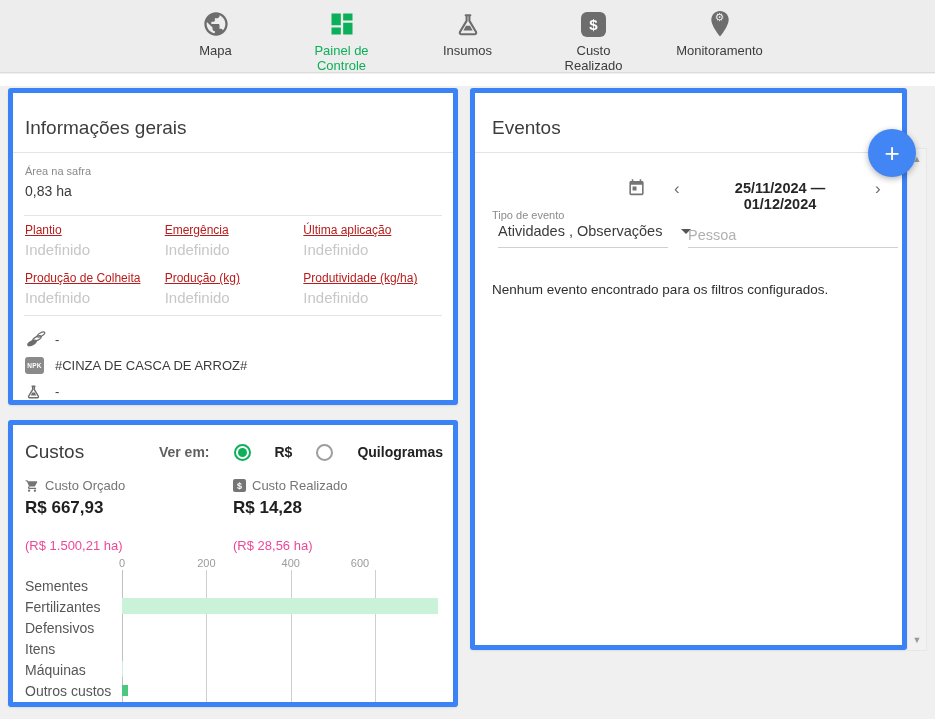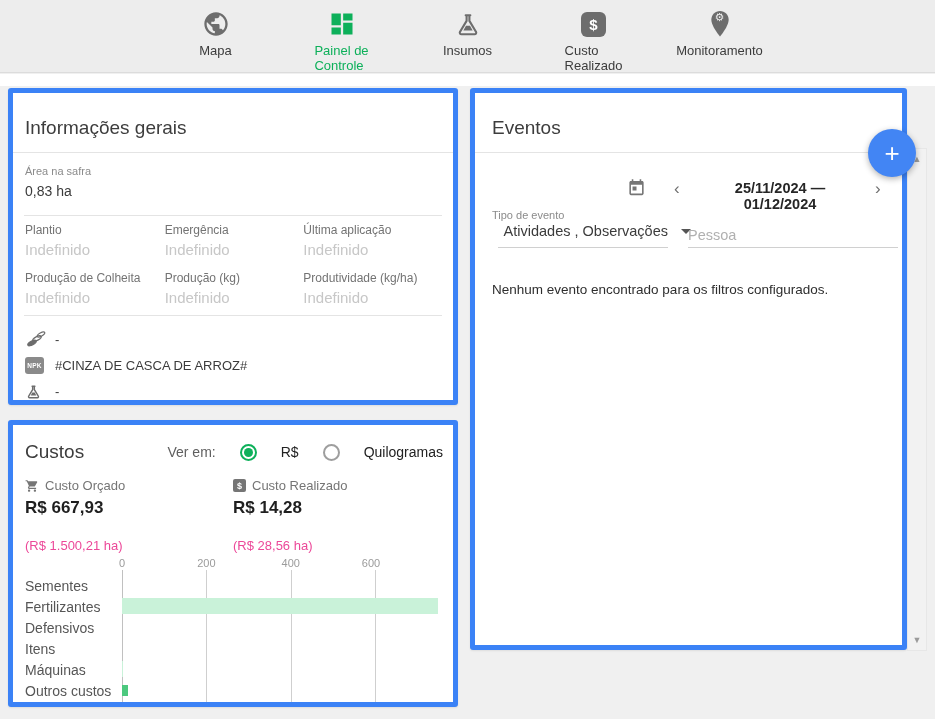--- a/index.html
+++ b/index.html
@@ -12,21 +12,21 @@
   
   .topbar{
     position:absolute;left:0;top:0;width:935px;height:73px;
     background:#ededed;border-bottom:1px solid #dcdcdc;
     display:flex;justify-content:center;align-items:flex-start;gap:30px;
     padding-top:8px;box-sizing:border-box;
   }
   .whiteband{position:absolute;left:0;top:74px;width:935px;height:12px;background:#ffffff;}
   .nav-item{display:flex;flex-direction:column;align-items:center;width:96px;cursor:pointer;}
   .nav-item .nicon{height:32px;display:flex;align-items:center;justify-content:center;}
-  .nav-item .nlabel{font-size:13px;color:#3c3c3c;text-align:left;line-height:1.15;margin-top:4px;white-space:pre-line;}
+  .nav-item .nlabel{font-size:13px;color:#3c3c3c;text-align:center;line-height:1.15;margin-top:4px;white-space:pre-line;}
   .nav-item.active .nlabel{color:#0db05a;}
   .dollar-sq{width:25px;height:25px;background:#6d6d6d;border-radius:6px;color:#fff;
     font-size:15px;font-weight:bold;display:flex;align-items:center;justify-content:center;}
   .pin-wrap{position:relative;width:26px;height:30px;}
   .pin-gear{position:absolute;left:0;top:3px;width:26px;text-align:center;color:#ededed;font-size:11px;line-height:11px;}
   
   .card{
     position:absolute;background:#fff;border:5px solid #3b82f6;border-radius:3px;
     box-shadow:0 1px 2px rgba(0,0,0,.08);box-sizing:border-box;
   }
@@ -39,32 +39,32 @@
   .small-label{font-size:11px;color:#8b8b8b;}
   
   .area-block{position:absolute;left:12px;top:72px;}
   .area-value{font-size:14px;color:#3b3b3b;margin-top:6px;}
   .fields{position:absolute;left:12px;top:130px;right:12px;}
   .frow{display:flex;margin-bottom:13px;}
   .fcell{box-sizing:border-box;}
   .fcell:nth-child(1){width:143px;}
   .fcell:nth-child(2){width:142px;}
   .fcell:nth-child(3){width:141px;}
-  .flabel{font-size:12px;color:#737373;}
+  .flabel{font-size:12px;color:#b91c1c;text-decoration:underline;}
   .fvalue{font-size:15px;color:#c7c7c7;margin-top:4px;}
   .tags{position:absolute;left:12px;top:233px;right:12px;}
   .tag-row{display:flex;align-items:center;height:26px;}
   .tag-ic{width:22px;display:flex;justify-content:flex-start;align-items:center;}
   .tag-txt{font-size:13px;color:#3b3b3b;margin-left:8px;}
   .npk{width:19px;height:17px;background:#8a8a8a;border-radius:3px;color:#fff;
     font-size:6.5px;font-weight:bold;display:flex;align-items:center;justify-content:center;letter-spacing:.2px;}
   
   .custos-head{position:absolute;left:12px;right:10px;top:16px;display:flex;align-items:center;justify-content:space-between;}
   .custos-title{font-size:19px;color:#3d3d3d;}
-  .verem{display:flex;align-items:center;gap:24px;font-size:14px;color:#5f5f5f;}
+  .verem{display:flex;align-items:center;gap:24px;font-size:14px;color:#5f5f5f;font-weight:bold;}
   .radio{width:17px;height:17px;border-radius:50%;border:2px solid #9e9e9e;box-sizing:border-box;
     display:inline-flex;align-items:center;justify-content:center;cursor:pointer;}
   .radio.sel{border-color:#0db05a;}
   .radio.sel .dot{width:9px;height:9px;border-radius:50%;background:#0db05a;}
   .opt-label{font-size:14px;color:#222;}
   .summary{position:absolute;left:12px;top:53px;right:12px;display:flex;justify-content:center;}
   .sum-col{width:225px;}
   .sum-head{display:flex;align-items:center;gap:6px;font-size:13px;color:#757575;}
   .sum-value{font-size:17px;font-weight:bold;color:#1f1f1f;margin-top:5px;}
   .sum-ha{font-size:13px;color:#ec4899;margin-top:20px;}
@@ -92,21 +92,21 @@
   }
   .date-row{position:absolute;left:0;right:0;top:84px;height:26px;}
   .cal-ic{position:absolute;left:152px;top:1px;}
   .chev{position:absolute;top:2px;font-size:17px;color:#6f6f6f;cursor:pointer;line-height:20px;}
   .chev.left{left:199px;}
   .chev.right{left:400px;}
   .date-text{position:absolute;left:225px;width:160px;text-align:center;top:3px;
     font-size:14.5px;font-weight:bold;color:#262626;}
   .tipo-label{position:absolute;left:17px;top:116px;}
   .select-box{position:absolute;left:23px;top:130px;width:170px;height:24px;
-    border-bottom:1px solid #d0d0d0;font-size:14.5px;color:#3b3b3b;cursor:pointer;text-align:right;}
+    border-bottom:1px solid #d0d0d0;font-size:14.5px;color:#3b3b3b;cursor:pointer;}
   .caret{position:absolute;left:206px;top:136px;width:0;height:0;
     border-left:5px solid transparent;border-right:5px solid transparent;border-top:5px solid #555;}
   .pessoa{position:absolute;left:213px;top:130px;width:210px;height:24px;border:none;
     border-bottom:1px solid #d0d0d0;font-size:14.5px;color:#3b3b3b;outline:none;background:transparent;
     font-family:"Liberation Sans",sans-serif;padding:0;}
   .pessoa::placeholder{color:#b0b0b0;}
   .empty-msg{position:absolute;left:17px;top:189px;font-size:13.5px;color:#2e2e2e;}
   
   .scrollbar{position:absolute;left:907px;top:148px;width:20px;height:503px;
     background:#f2f2f2;border:1px solid #e7e7e7;box-sizing:border-box;}
@@ -279,21 +279,21 @@
       <div class="sum-value">R$ 14,28</div>
       <div class="sum-ha">(R$ 28,56 ha)</div>
     </div>
   </div>
 
   <div class="chart">
     <div class="chart-ticks">
         <span style="left: 0px;">0</span>
         <span style="left: 84.359px;">200</span>
         <span style="left: 168.718px;">400</span>
-        <span style="left: 249px;">600</span>
+        <span style="left: 238px;">600</span>
       </div>
     <div class="chart-body">
       <div class="chart-grid">
           <div class="gridline" style="left: 0px; background: rgb(192, 192, 192);"></div>
           <div class="gridline" style="left: 84.359px;"></div>
           <div class="gridline" style="left: 168.718px;"></div>
           <div class="gridline" style="left: 253.077px;"></div>
         </div>
       <div class="chart-rows">
           <div class="crow">

